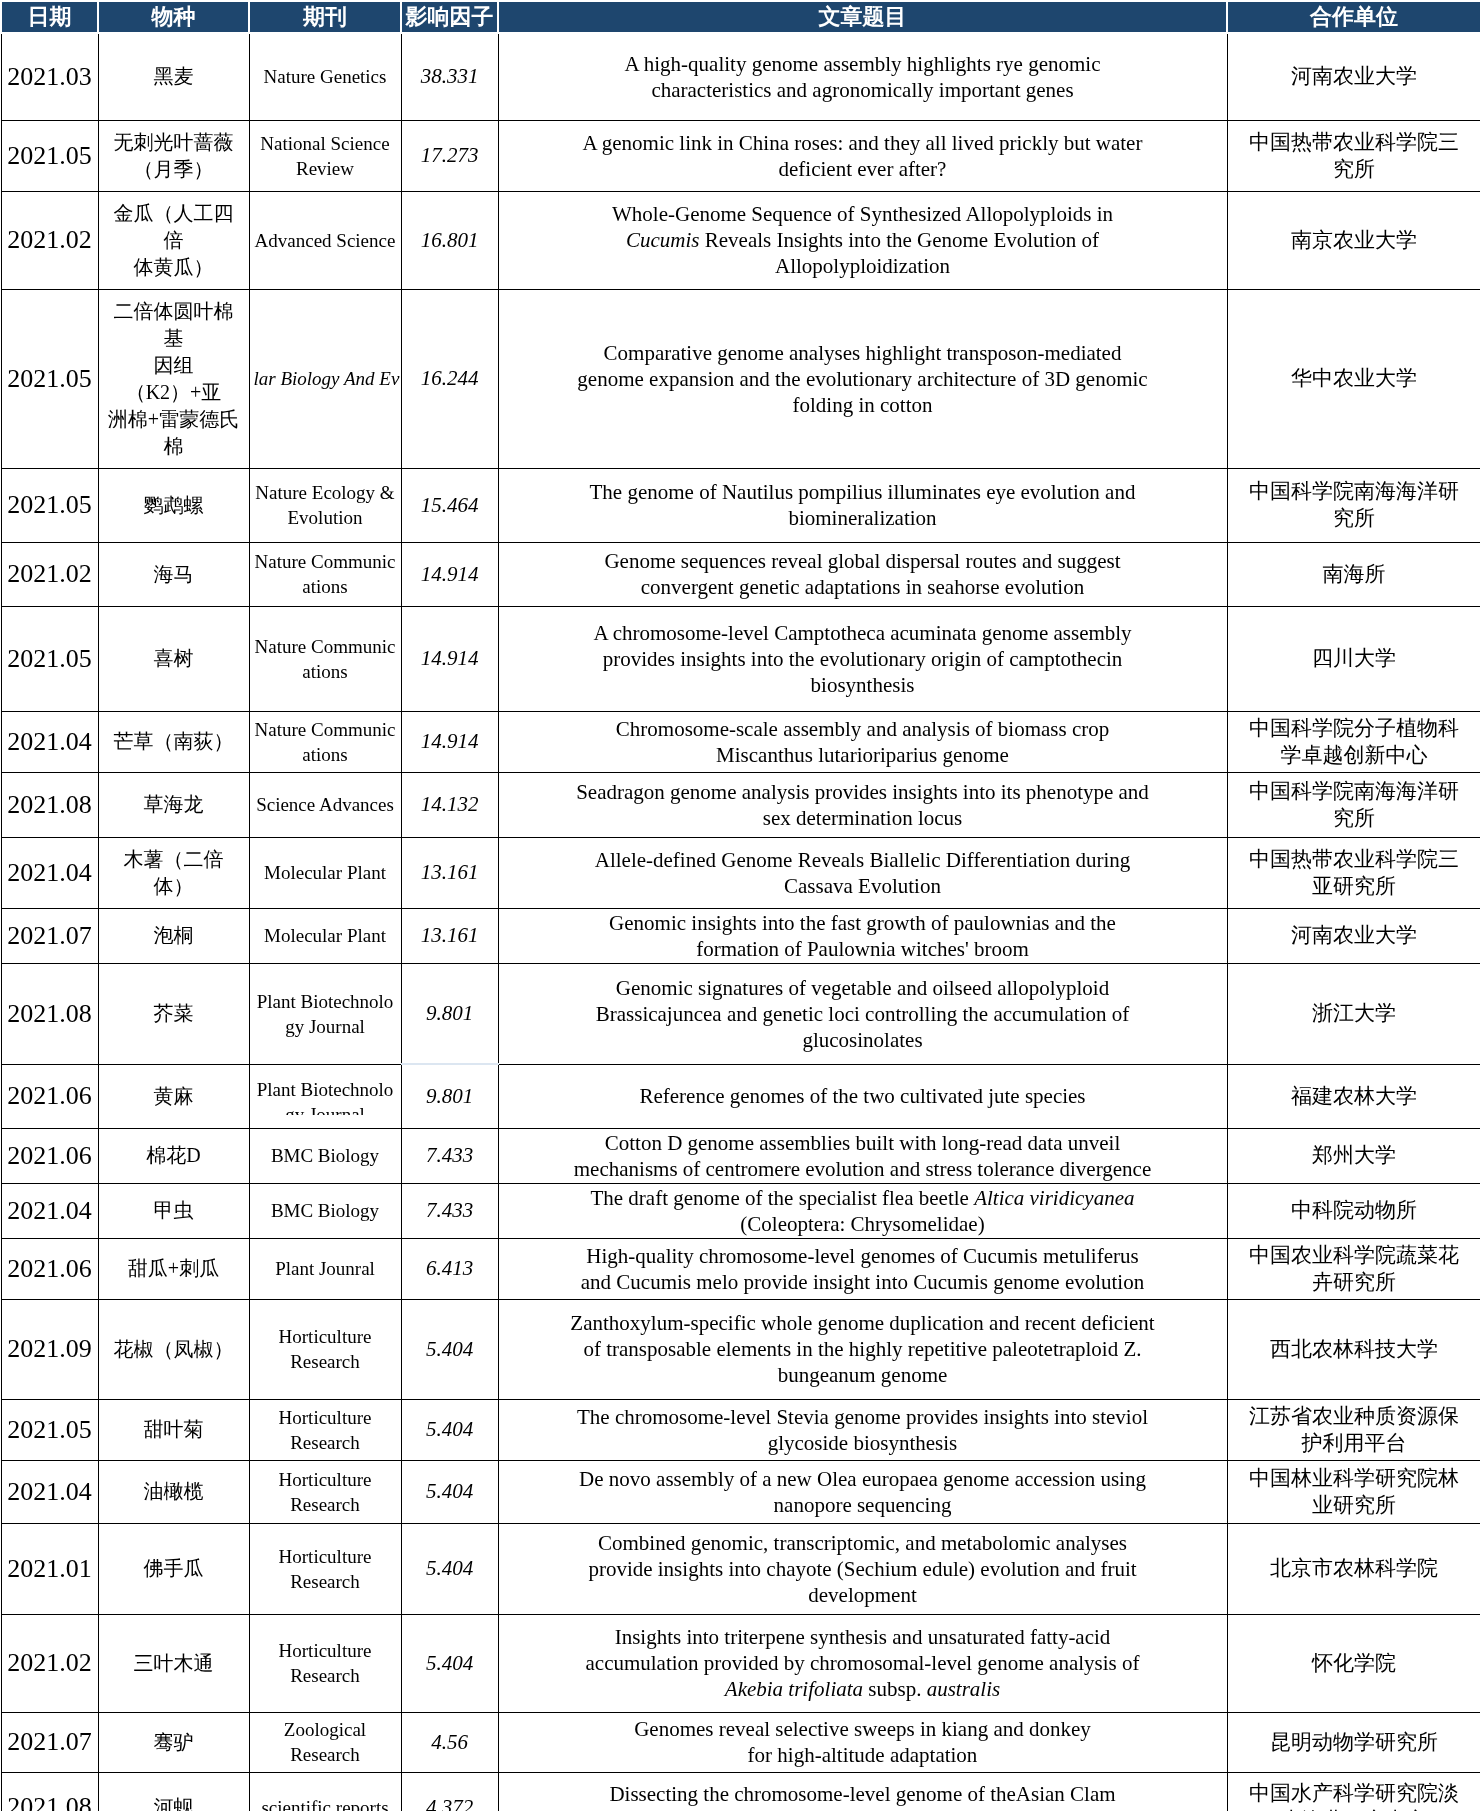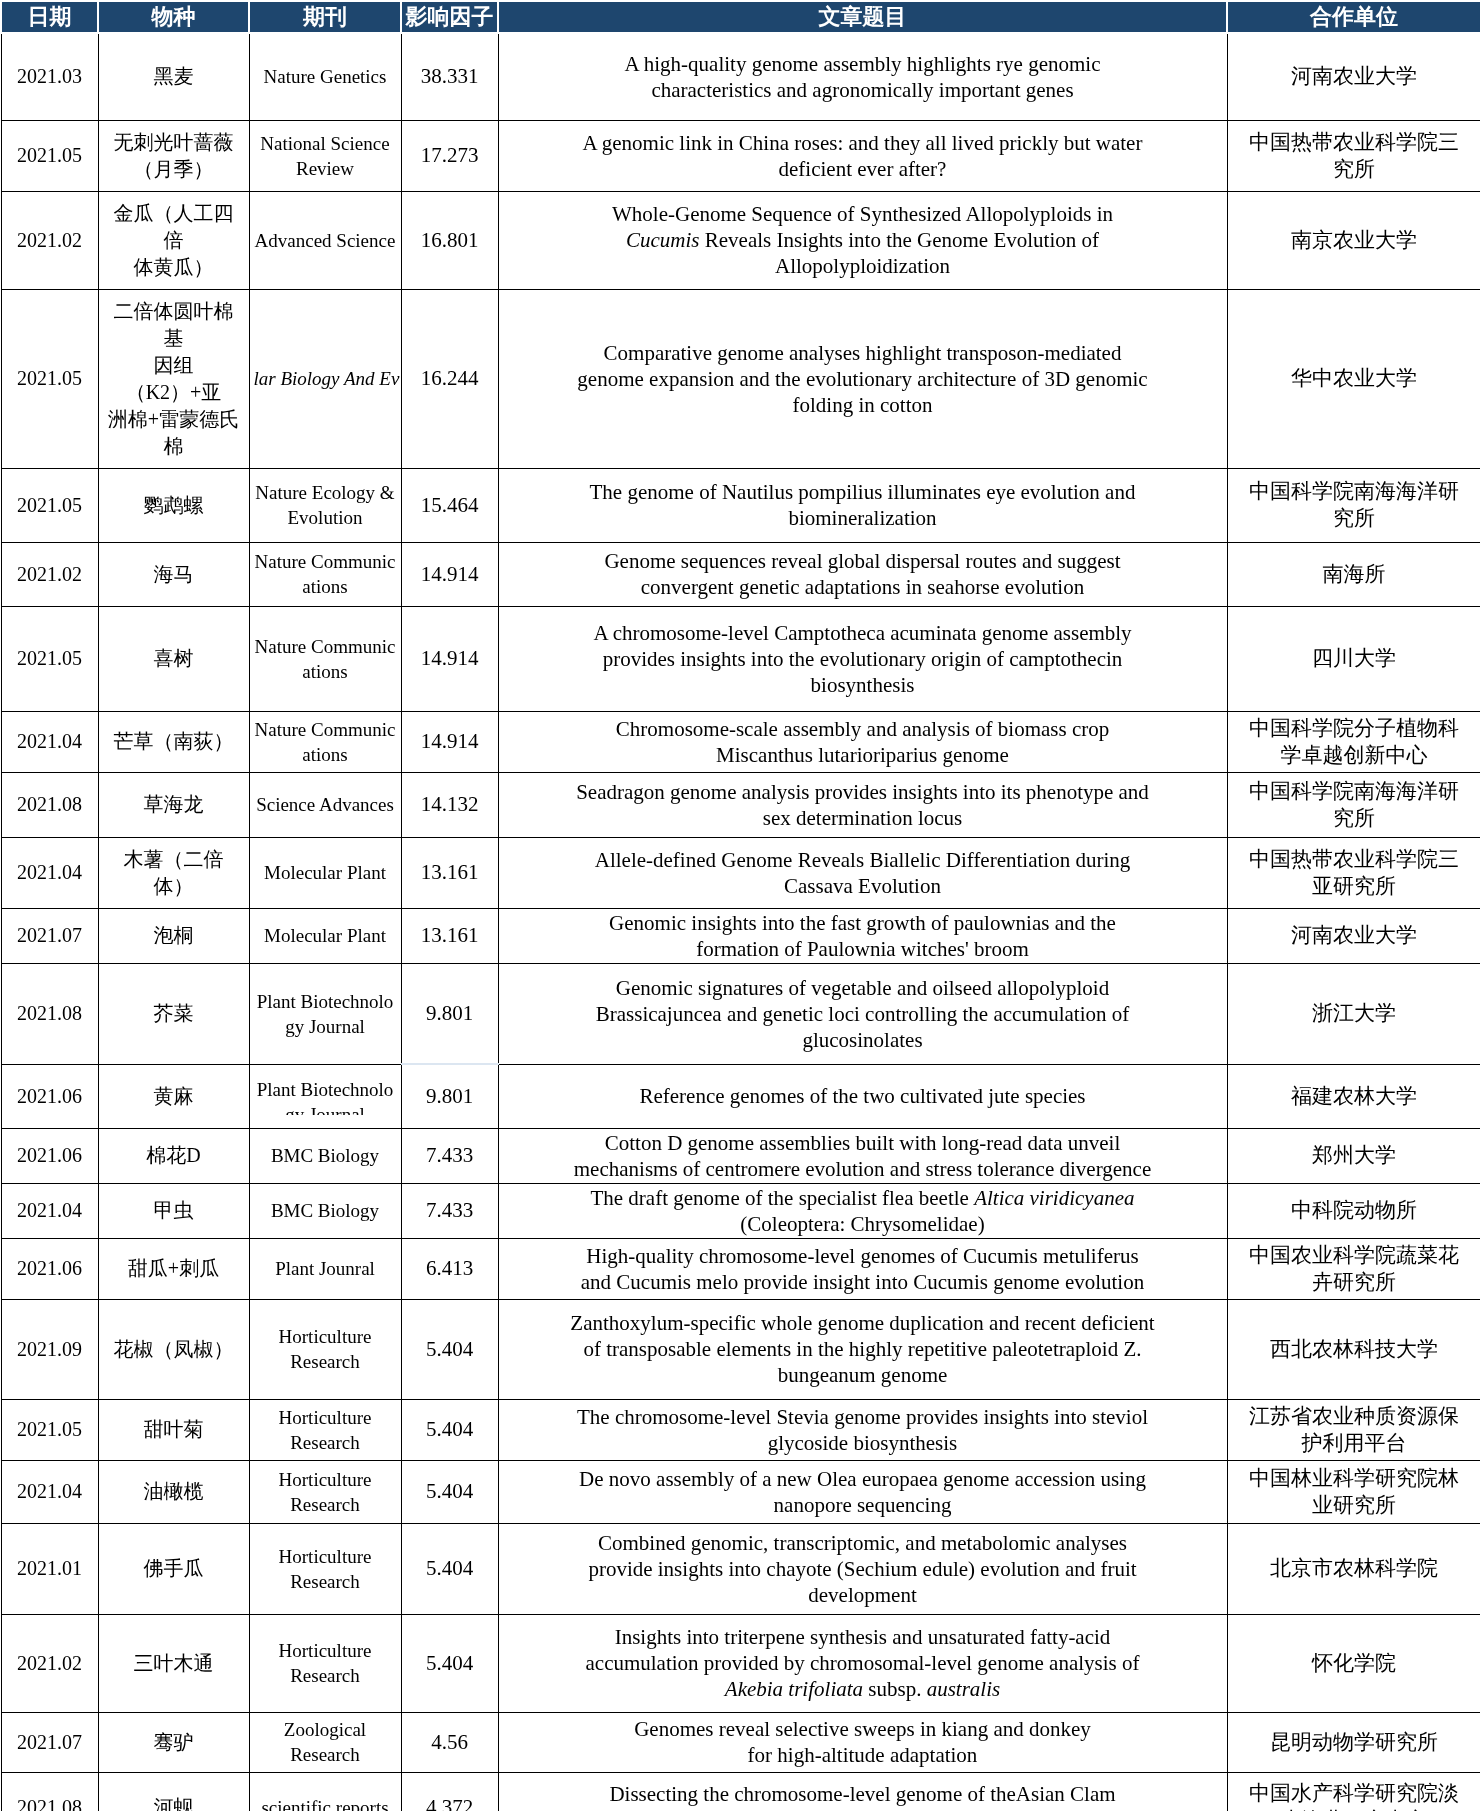--- a/index.html
+++ b/index.html
@@ -29,26 +29,26 @@
     padding:0 2px;
     text-align:center;
     vertical-align:middle;
   }
   td{
     border:1px solid var(--border);
     text-align:center;
     vertical-align:middle;
     overflow:hidden;
   }
-  td.c-date{font-size:20px;padding:0 0;}
+  td.c-date{font-size:26px;padding:0 0;}
   td.c-species{font-size:20px;line-height:27px;white-space:pre-line;padding:8px;}
   td.c-journal{font-size:19px;line-height:25px;white-space:pre;padding:4px;}
   td.c-journal.nowrap-clip{white-space:pre;font-style:italic;}
   td.c-journal .clipbox{height:38px;overflow:hidden;}
-  td.c-impact{font-size:21px;padding:0 2px;}
+  td.c-impact{font-size:21px;padding:0 2px;font-style:italic;}
   td.c-impact.light-top{border-top:2px solid var(--light-border);}
   td.c-title{font-size:21px;line-height:26px;white-space:pre-line;padding:1px 8px;}
   td.c-org{font-size:21px;line-height:27px;white-space:pre-line;padding:3px 2px;}
 </style>
 </head>
 <body>
 
 <table>
   <colgroup>
     <col style="width:97px">

